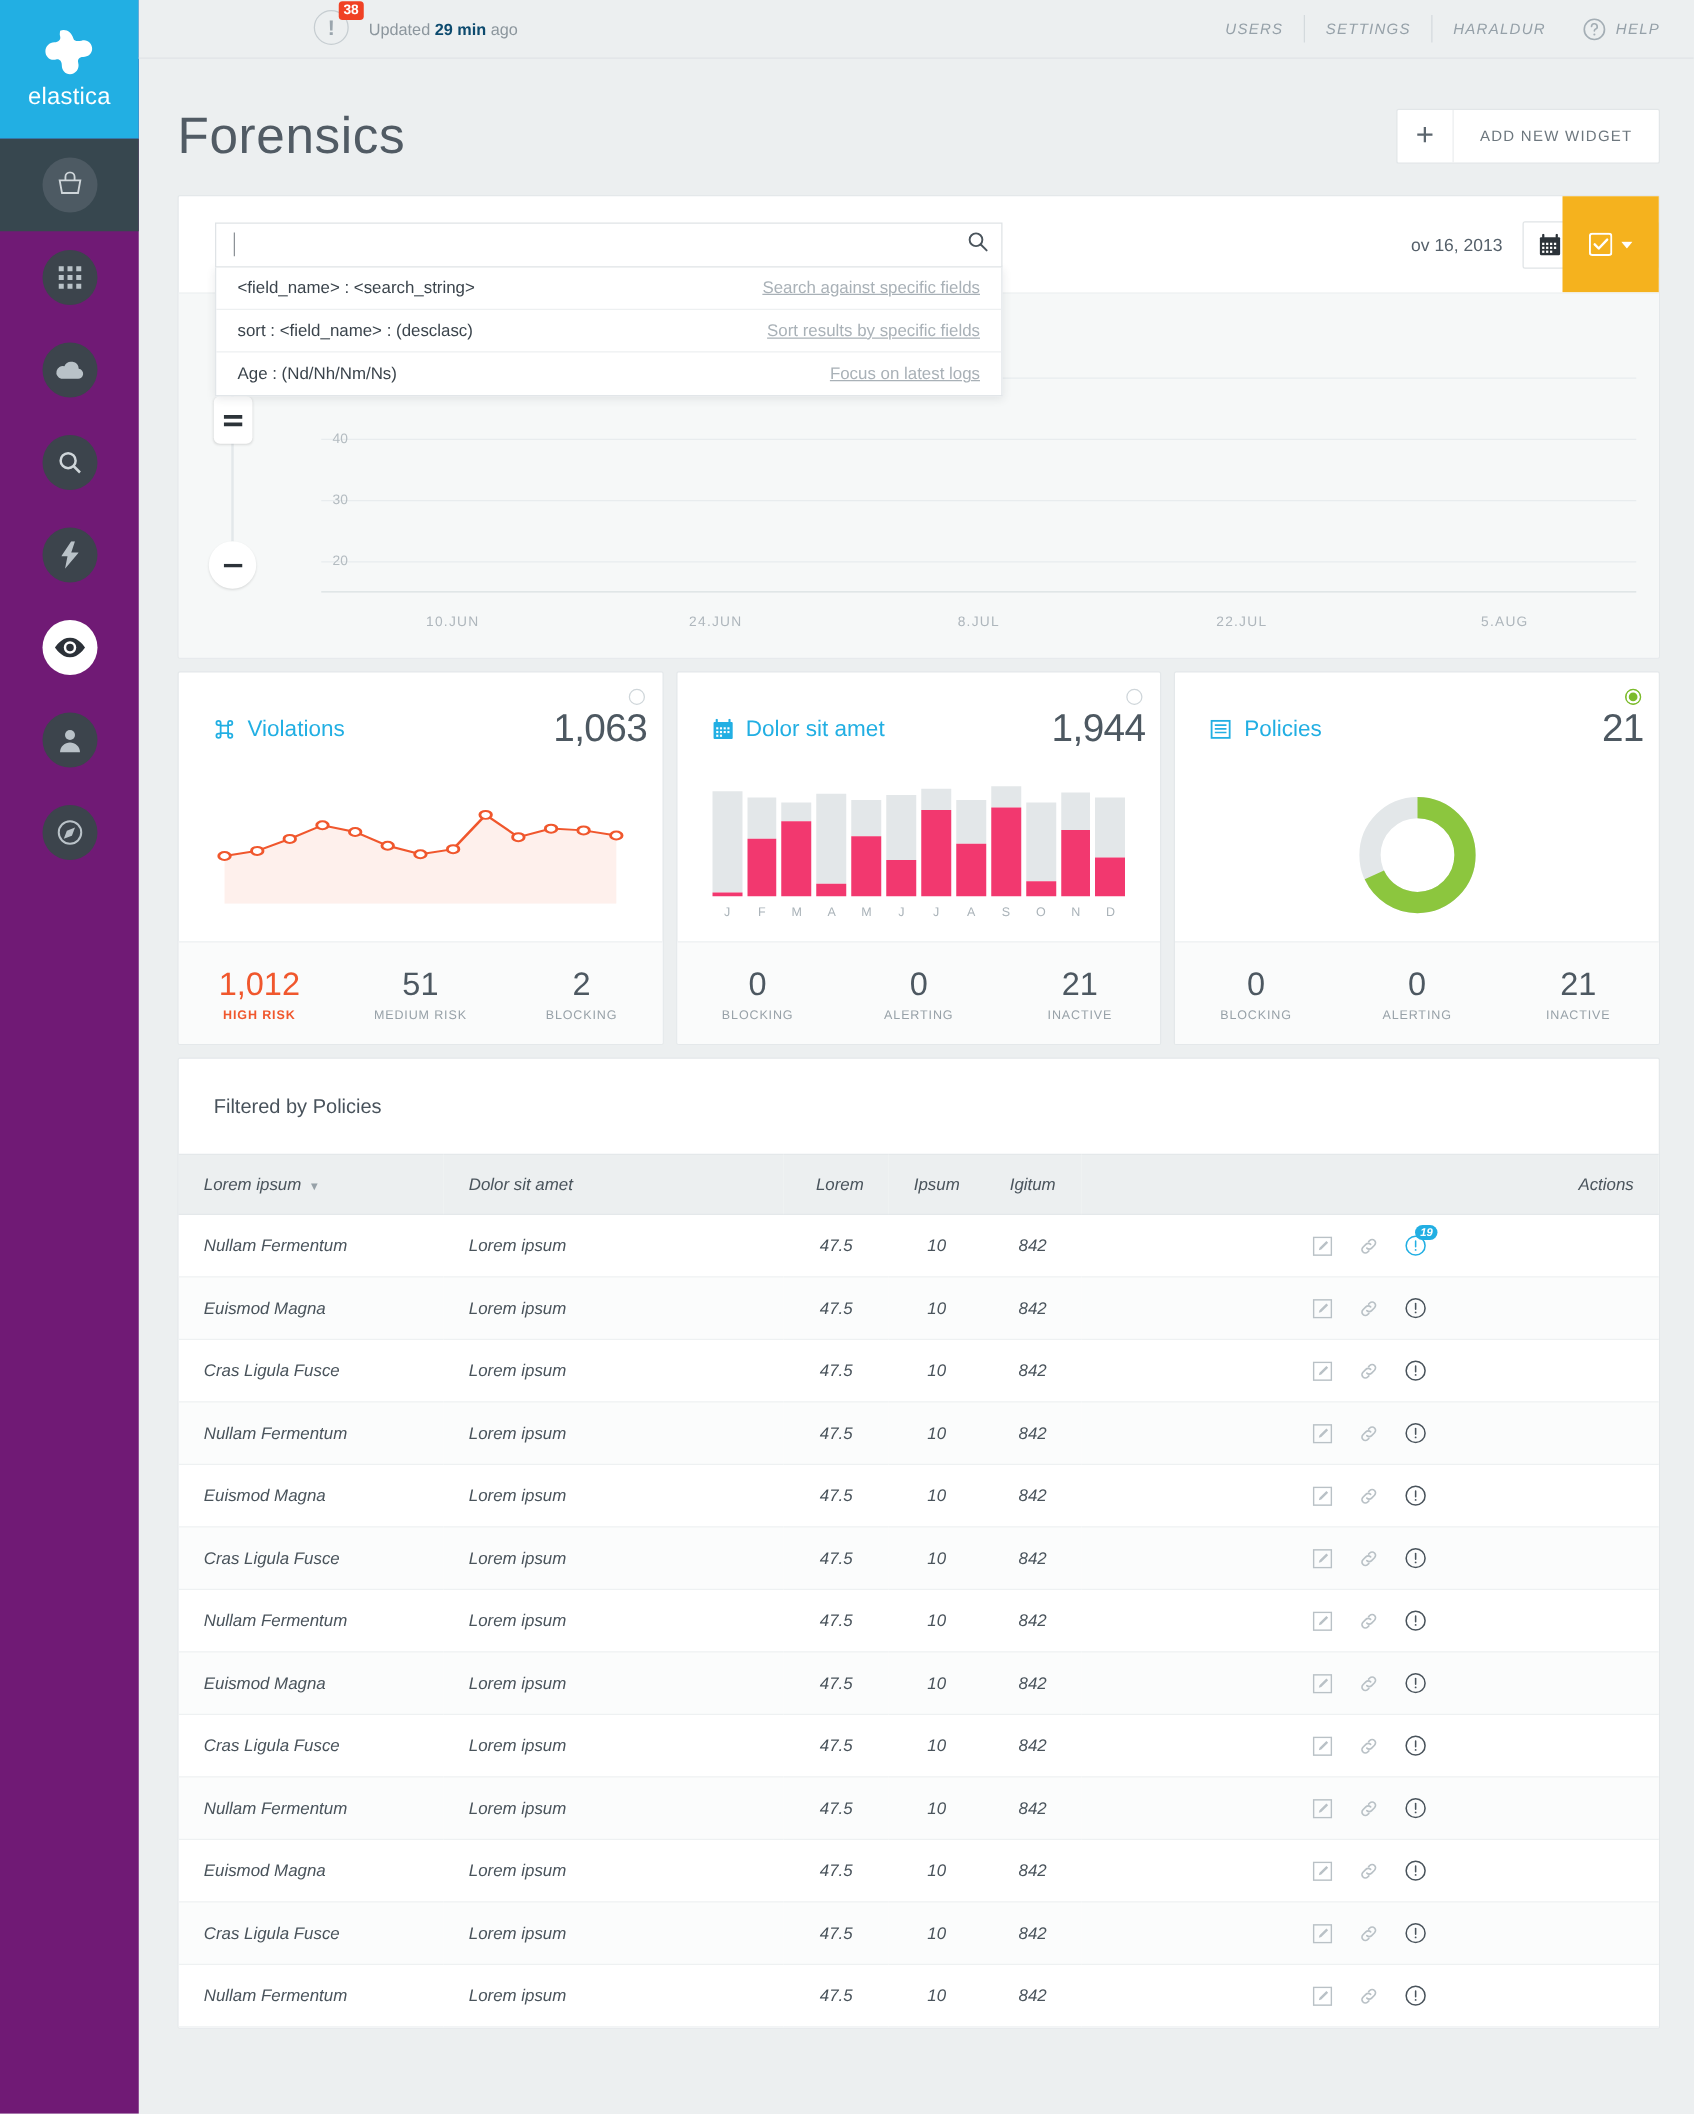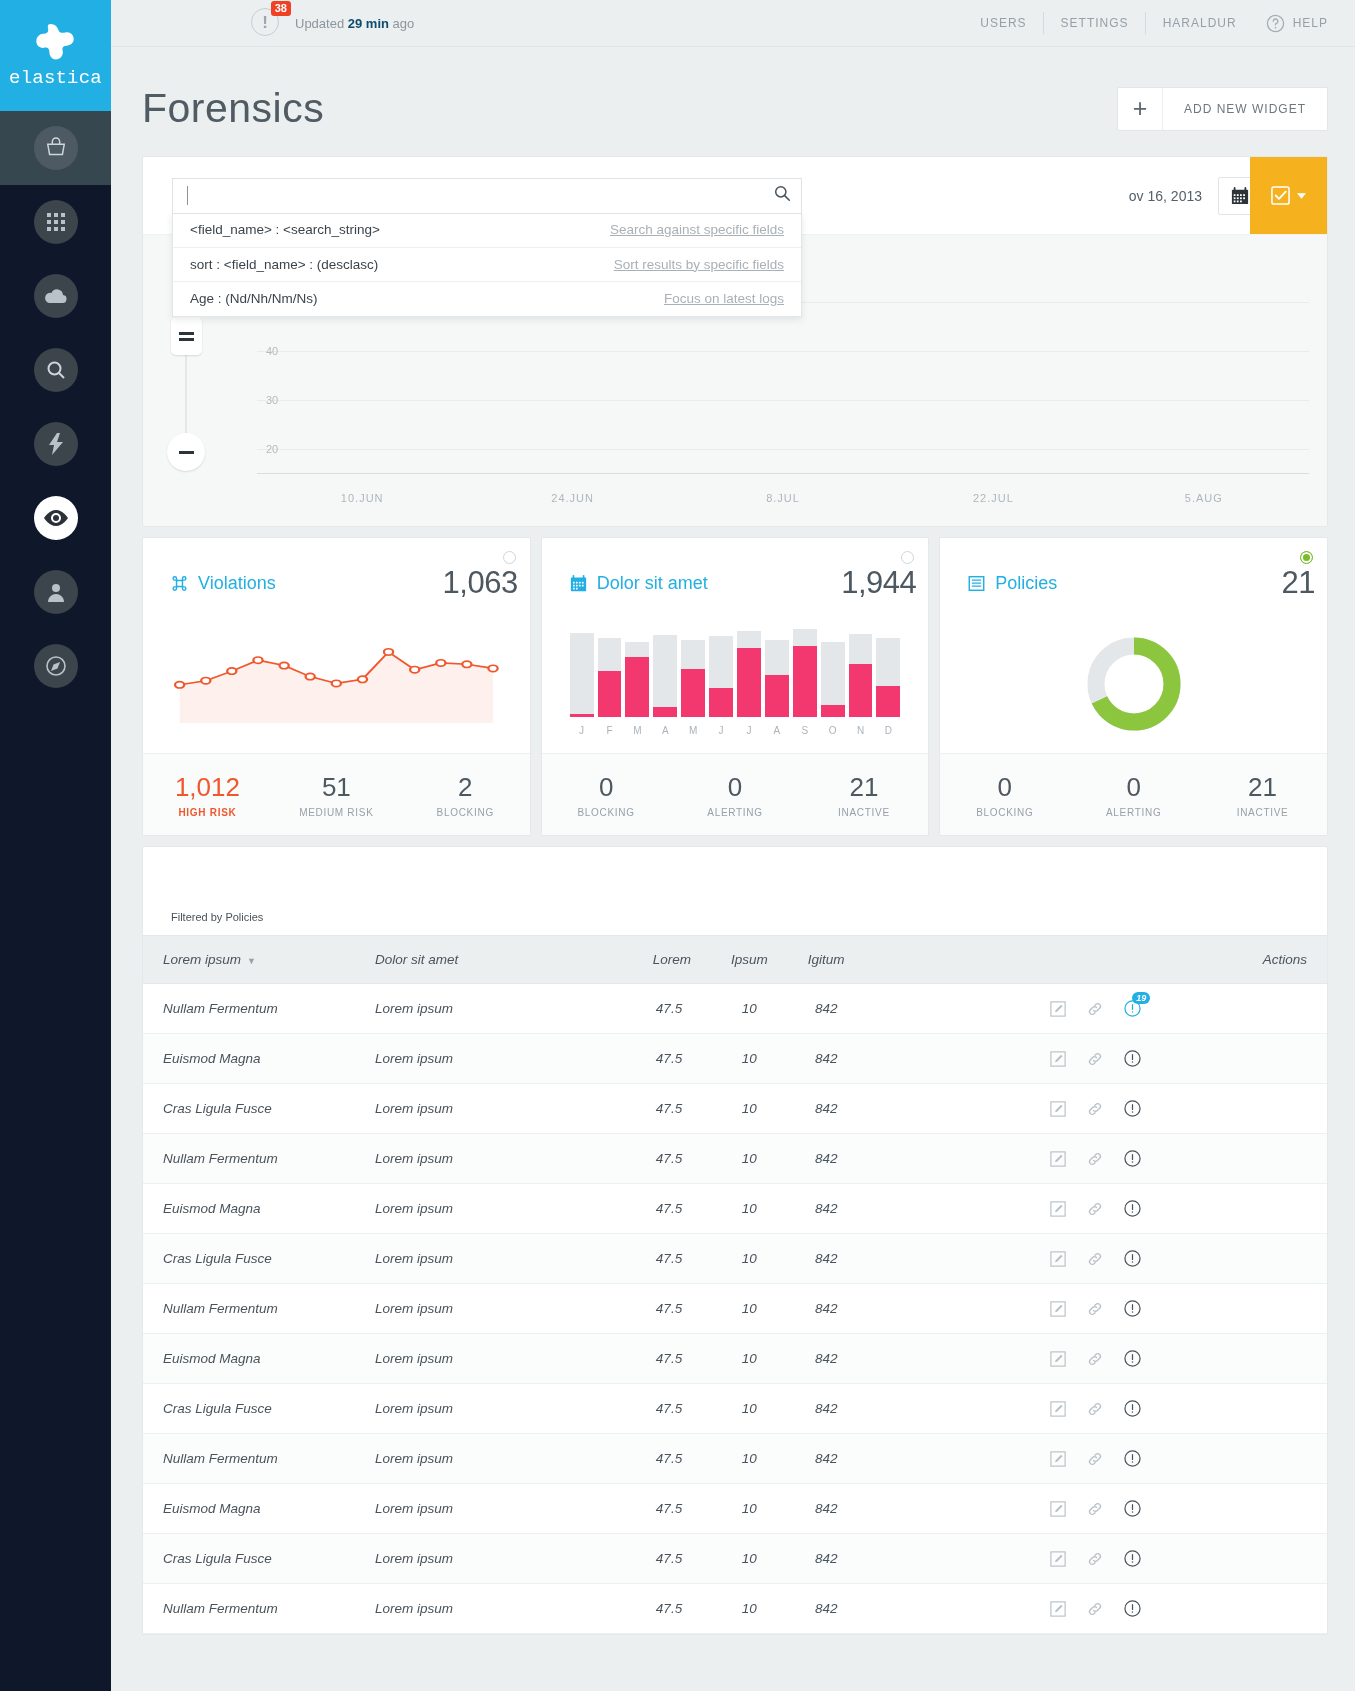--- a/index.html
+++ b/index.html
@@ -6,21 +6,21 @@
   html, body { width: 1355px; height: 1691px; }
   body {
     font-family: "Liberation Sans", sans-serif;
     background: #eceff0;
     color: #3a4450;
     overflow: hidden;
   }
   .app { display: flex; width: 1355px; height: 1691px; }
 
   
-  .sidebar { width: 111px; background: #0f172a; flex: 0 0 111px; font-family: Liberation Mono, monospace; }
+  .sidebar { width: 111px; background: #701a75; flex: 0 0 111px; }
   .logo-box {
     height: 111px; background: #22afe3;
     display: flex; flex-direction: column;
     align-items: center; justify-content: center;
   }
   .logo-mark { width: 42px; height: 40px; margin-bottom: 4px; }
   .logo-text { color: #fff; font-size: 19px; letter-spacing: .2px; }
   .nav-item {
     height: 74px; display: flex; align-items: center; justify-content: center;
   }
@@ -46,21 +46,21 @@
     width: 28px; height: 28px; border-radius: 50%;
     border: 1px solid #c6cdd1; display: flex; align-items: center; justify-content: center;
   }
   .alert-bang { font-size: 17px; color: #9aa5ad; font-weight: bold; line-height: 1; }
   .alert-badge {
     position: absolute; top: -7px; right: -10px; background: #f04124; color: #fff;
     font-size: 11px; font-weight: bold; border-radius: 3px; padding: 1px 4px; line-height: 13px;
   }
   .updated { margin-left: 14px; font-size: 13px; color: #8c969d; }
   .updated b { color: #0c4a6e; font-weight: bold; }
-  .topnav { margin-left: auto; display: flex; align-items: center; }
+  .topnav { margin-left: auto; display: flex; align-items: center; font-style: italic; }
   .topnav a {
     font-size: 12px; letter-spacing: 1px; color: #95a0a8;
     text-decoration: none; padding: 0 17px; position: relative;
   }
   .topnav a.divider::after {
     content: ""; position: absolute; right: 0; top: -4px; height: 22px; width: 1px; background: #d4dadd;
   }
   .help-wrap { display: flex; align-items: center; padding-left: 12px; }
   .help-wrap span { font-size: 12px; letter-spacing: 1px; color: #95a0a8; margin-left: 8px; }
 
@@ -171,21 +171,21 @@
   .bm { flex: 1; display: flex; flex-direction: column; justify-content: flex-end; height: 100%; }
   .bm .g { background: #e3e7e9; width: 100%; }
   .bm .p { background: #f2386f; width: 100%; }
   .months { display: flex; gap: 4px; margin-top: 8px; }
   .months span { flex: 1; text-align: center; font-size: 10px; color: #aab3b9; }
 
   .donutwrap { display: flex; align-items: center; justify-content: center; height: 125px; }
 
   
   .tablecard { margin: 10px 27px 0 31px; background: #fff; border: 1px solid #e4e8ea; border-radius: 2px; }
-  .table-caption { padding: 30px 28px 12px; font-size: 11px; color: #48525b; margin-top: 34px; }
+  .table-caption { padding: 30px 28px 28px; font-size: 16px; color: #48525b; }
   table { width: 100%; border-collapse: collapse; font-style: italic; }
   th {
     background: #eceff0; font-weight: normal; font-size: 13.5px; color: #4a545c;
     text-align: left; padding: 16px 20px; border-top: 1px solid #e4e8ea; border-bottom: 1px solid #e4e8ea;
   }
   th.c { text-align: right; }
   td {
     padding: 16px 20px; font-size: 13.5px; color: #49535b;
     border-bottom: 1px solid #eef1f2; background: #fff;
   }

